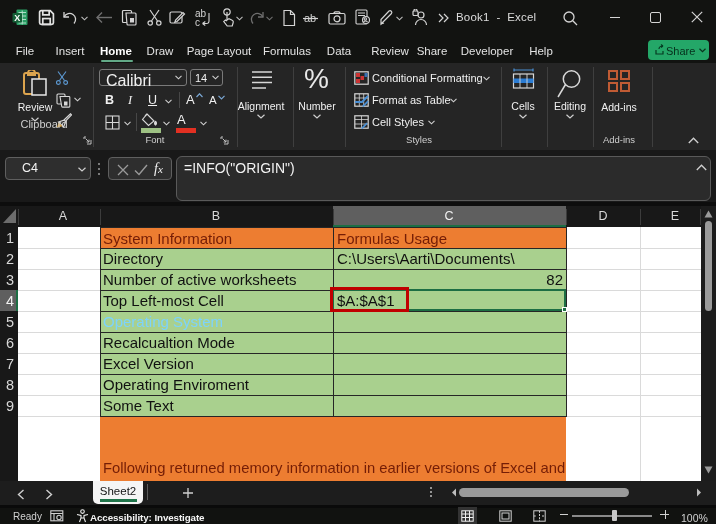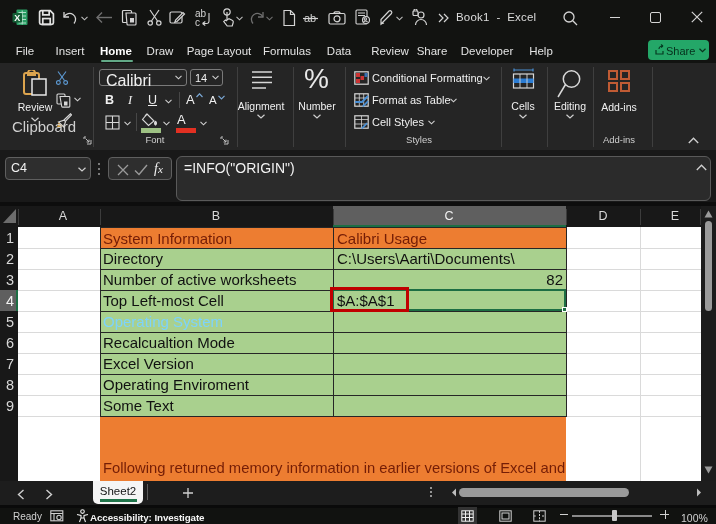--- a/index.html
+++ b/index.html
@@ -195,21 +195,21 @@
 <rect x="8" y="8.5" width="3.5" height="4" fill="#d8d8d8" stroke="none"></rect>
 </svg>
 <svg class="abs" style="left:74px;top:97px" width="7" height="5" viewBox="0 0 7 5">
       <path d="M0.5 0.8 L3.5 3.8 L6.5 0.8" stroke="#d0d0d0" stroke-width="1.1" fill="none"></path>
     </svg>
 <svg class="abs" style="left:55px;top:113px" width="17" height="16" viewBox="0 0 17 16">
 <path d="M9 7 L15.5 0.8 l1 1 L10.5 8.2" fill="none" stroke="#d8d8d8" stroke-width="1.2"></path>
 <path d="M3.5 9 L9 7.2 l1.5 1.5 -1.8 5.3 z" fill="none" stroke="#d8d8d8" stroke-width="1.2"></path>
 <path d="M3.5 9.5 L2 14.5 l5.5-1.2" fill="#d9a648" stroke="none"></path>
 </svg>
-<div class="abs" style="left:44px;top:118px;transform:translateX(-50%);font-size:15px;color:#cfcfcf">Clipboard</div>
+<div class="abs" style="left:44px;top:118px;transform:translateX(-50%);font-size:11px;color:#cfcfcf">Clipboard</div>
 <svg class="abs" style="left:83px;top:136px" width="9" height="9" viewBox="0 0 9 9" stroke="#c0c0c0" fill="none" stroke-width="1">
       <path d="M1 3 V1 H3 M8 4 V8 H4 M2.5 2.5 L6 6 M6 6 V3.6 M6 6 H3.6"></path>
     </svg>
 
 <div class="abs" style="left:179px;top:92px;width:1px;height:16px;background:#474747"></div>
 <div class="abs" style="left:136px;top:113px;width:1px;height:18px;background:#474747"></div>
 <div class="abs" style="left:99px;top:69px;width:88px;height:17px;border:1px solid #7a7a7a;border-radius:3px"></div>
 <div class="abs" style="left:106px;top:72px;font-size:16px;color:#f0f0f0">Calibri</div>
 <svg class="abs" style="left:175px;top:75px" width="7" height="5" viewBox="0 0 7 5">
       <path d="M0.5 0.8 L3.5 3.8 L6.5 0.8" stroke="#d0d0d0" stroke-width="1.1" fill="none"></path>
@@ -335,21 +335,21 @@
 <div class="abs" style="left:619px;top:134px;transform:translateX(-50%);font-size:9.5px;color:#cfcfcf">Add-ins</div>
 <svg class="abs" style="left:688px;top:137px" width="11" height="7" viewBox="0 0 11 7">
       <path d="M0.8 6 L5.5 1.2 L10.2 6" stroke="#d0d0d0" stroke-width="1.3" fill="none"></path>
     </svg>
 </div>
 
 <div class="abs" style="left:0;top:150px;width:716px;height:56px;background:#191919"></div>
 <div id="fbar">
 <div class="abs" style="left:0;top:202px;width:716px;height:4px;background:#0d0d0d"></div>
 <div class="abs" style="left:5px;top:157px;width:86px;height:23px;background:#2e2e2e;border:1px solid #5f5f5f;border-radius:4px"></div>
-<div class="abs" style="left:11px;top:161px;font-size:12.5px;color:#f2f2f2">C4</div>
+<div class="abs" style="left:22px;top:161px;font-size:12.5px;color:#f2f2f2">C4</div>
 <svg class="abs" style="left:78px;top:167px" width="8" height="5" viewBox="0 0 8 5">
       <path d="M0.5 0.8 L4 4 L7.5 0.8" stroke="#d0d0d0" stroke-width="1.2" fill="none"></path>
     </svg>
 <div class="abs" style="left:98px;top:163px;width:2px;height:2px;background:#9a9a9a;border-radius:50%"></div>
 <div class="abs" style="left:98px;top:168px;width:2px;height:2px;background:#9a9a9a;border-radius:50%"></div>
 <div class="abs" style="left:98px;top:173px;width:2px;height:2px;background:#9a9a9a;border-radius:50%"></div>
 <div class="abs" style="left:108px;top:157px;width:64px;height:23px;background:#2e2e2e;border:1px solid #5f5f5f;border-radius:4px"></div>
 <svg class="abs" style="left:117px;top:164px" width="12" height="12" viewBox="0 0 12 12" stroke="#9a9a9a" stroke-width="1.3">
       <path d="M1 1 L11 11 M11 1 L1 11"></path>
     </svg>
@@ -433,21 +433,21 @@
 <div class="abs" style="left:100px;top:374px;width:467px;height:1px;background:#262626"></div>
 <div class="abs" style="left:100px;top:395px;width:467px;height:1px;background:#262626"></div>
 <div class="abs" style="left:100px;top:416px;width:467px;height:1px;background:#262626"></div>
 <div class="abs" style="left:100px;top:227px;width:1px;height:190px;background:#262626"></div>
 <div class="abs" style="left:333px;top:227px;width:1px;height:190px;background:#262626"></div>
 <div class="abs" style="left:566px;top:227px;width:1px;height:190px;background:#262626"></div>
     </div>
 
 <div id="ctext">
       <div class="abs" style="left:103px;top:230px;font-size:15px;color:#741d06;white-space:nowrap">System Information</div>
-<div class="abs" style="left:337px;top:230px;font-size:15px;color:#741d06;white-space:nowrap">Calibri Usage</div>
+<div class="abs" style="left:337px;top:230px;font-size:15px;color:#741d06;white-space:nowrap">Formulas Usage</div>
 <div class="abs" style="left:103px;top:250px;font-size:15px;color:#111;white-space:nowrap">Directory</div>
 <div class="abs" style="left:337px;top:250px;font-size:15px;color:#111;white-space:nowrap">C:\Users\Aarti\Documents\</div>
 <div class="abs" style="left:103px;top:271px;font-size:15px;color:#111;white-space:nowrap">Number of active worksheets</div>
 <div class="abs" style="left:463px;top:271px;width:100px;text-align:right;font-size:15px;color:#111">82</div>
 <div class="abs" style="left:103px;top:292px;font-size:15px;color:#111;white-space:nowrap">Top Left-most Cell</div>
 <div class="abs" style="left:337px;top:292px;font-size:15px;color:#111;white-space:nowrap">$A:$A$1</div>
 <div class="abs" style="left:103px;top:313px;font-size:15px;color:#7dd3fc;white-space:nowrap">Operating System</div>
 <div class="abs" style="left:103px;top:334px;font-size:15px;color:#111;white-space:nowrap">Recalcualtion Mode</div>
 <div class="abs" style="left:103px;top:355px;font-size:15px;color:#111;white-space:nowrap">Excel Version</div>
 <div class="abs" style="left:103px;top:376px;font-size:15px;color:#111;white-space:nowrap">Operating Enviroment</div>

